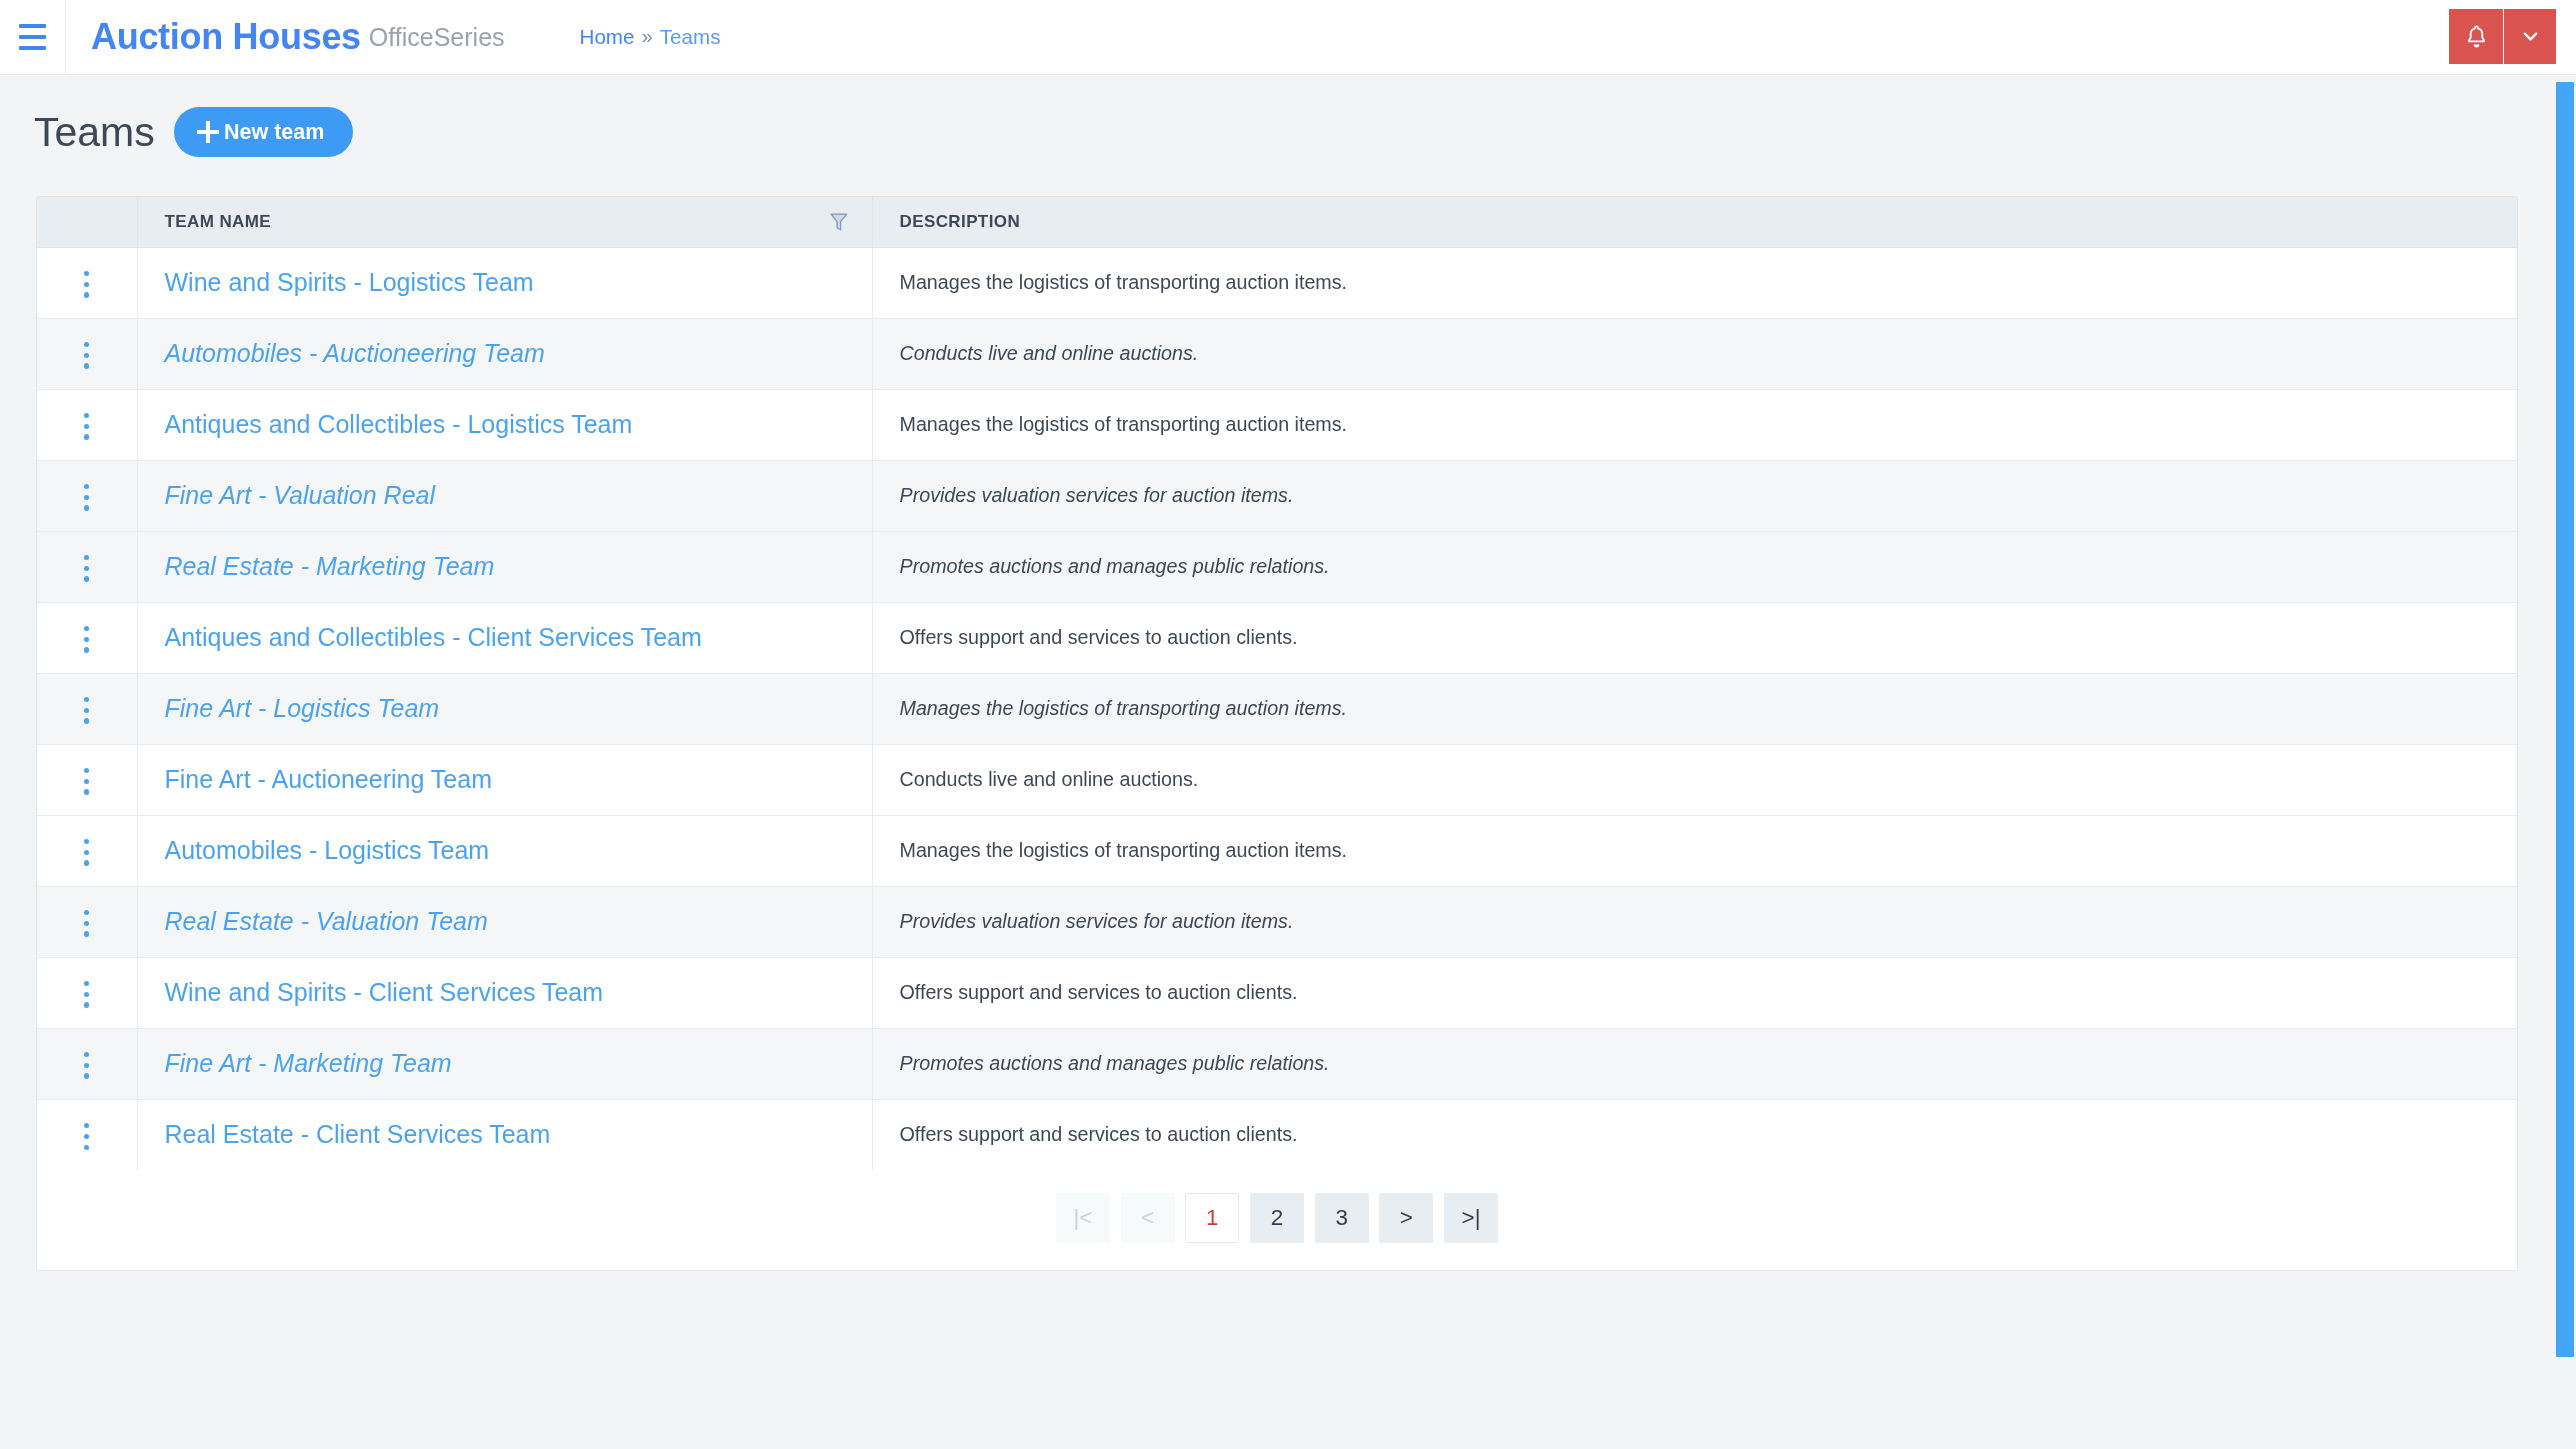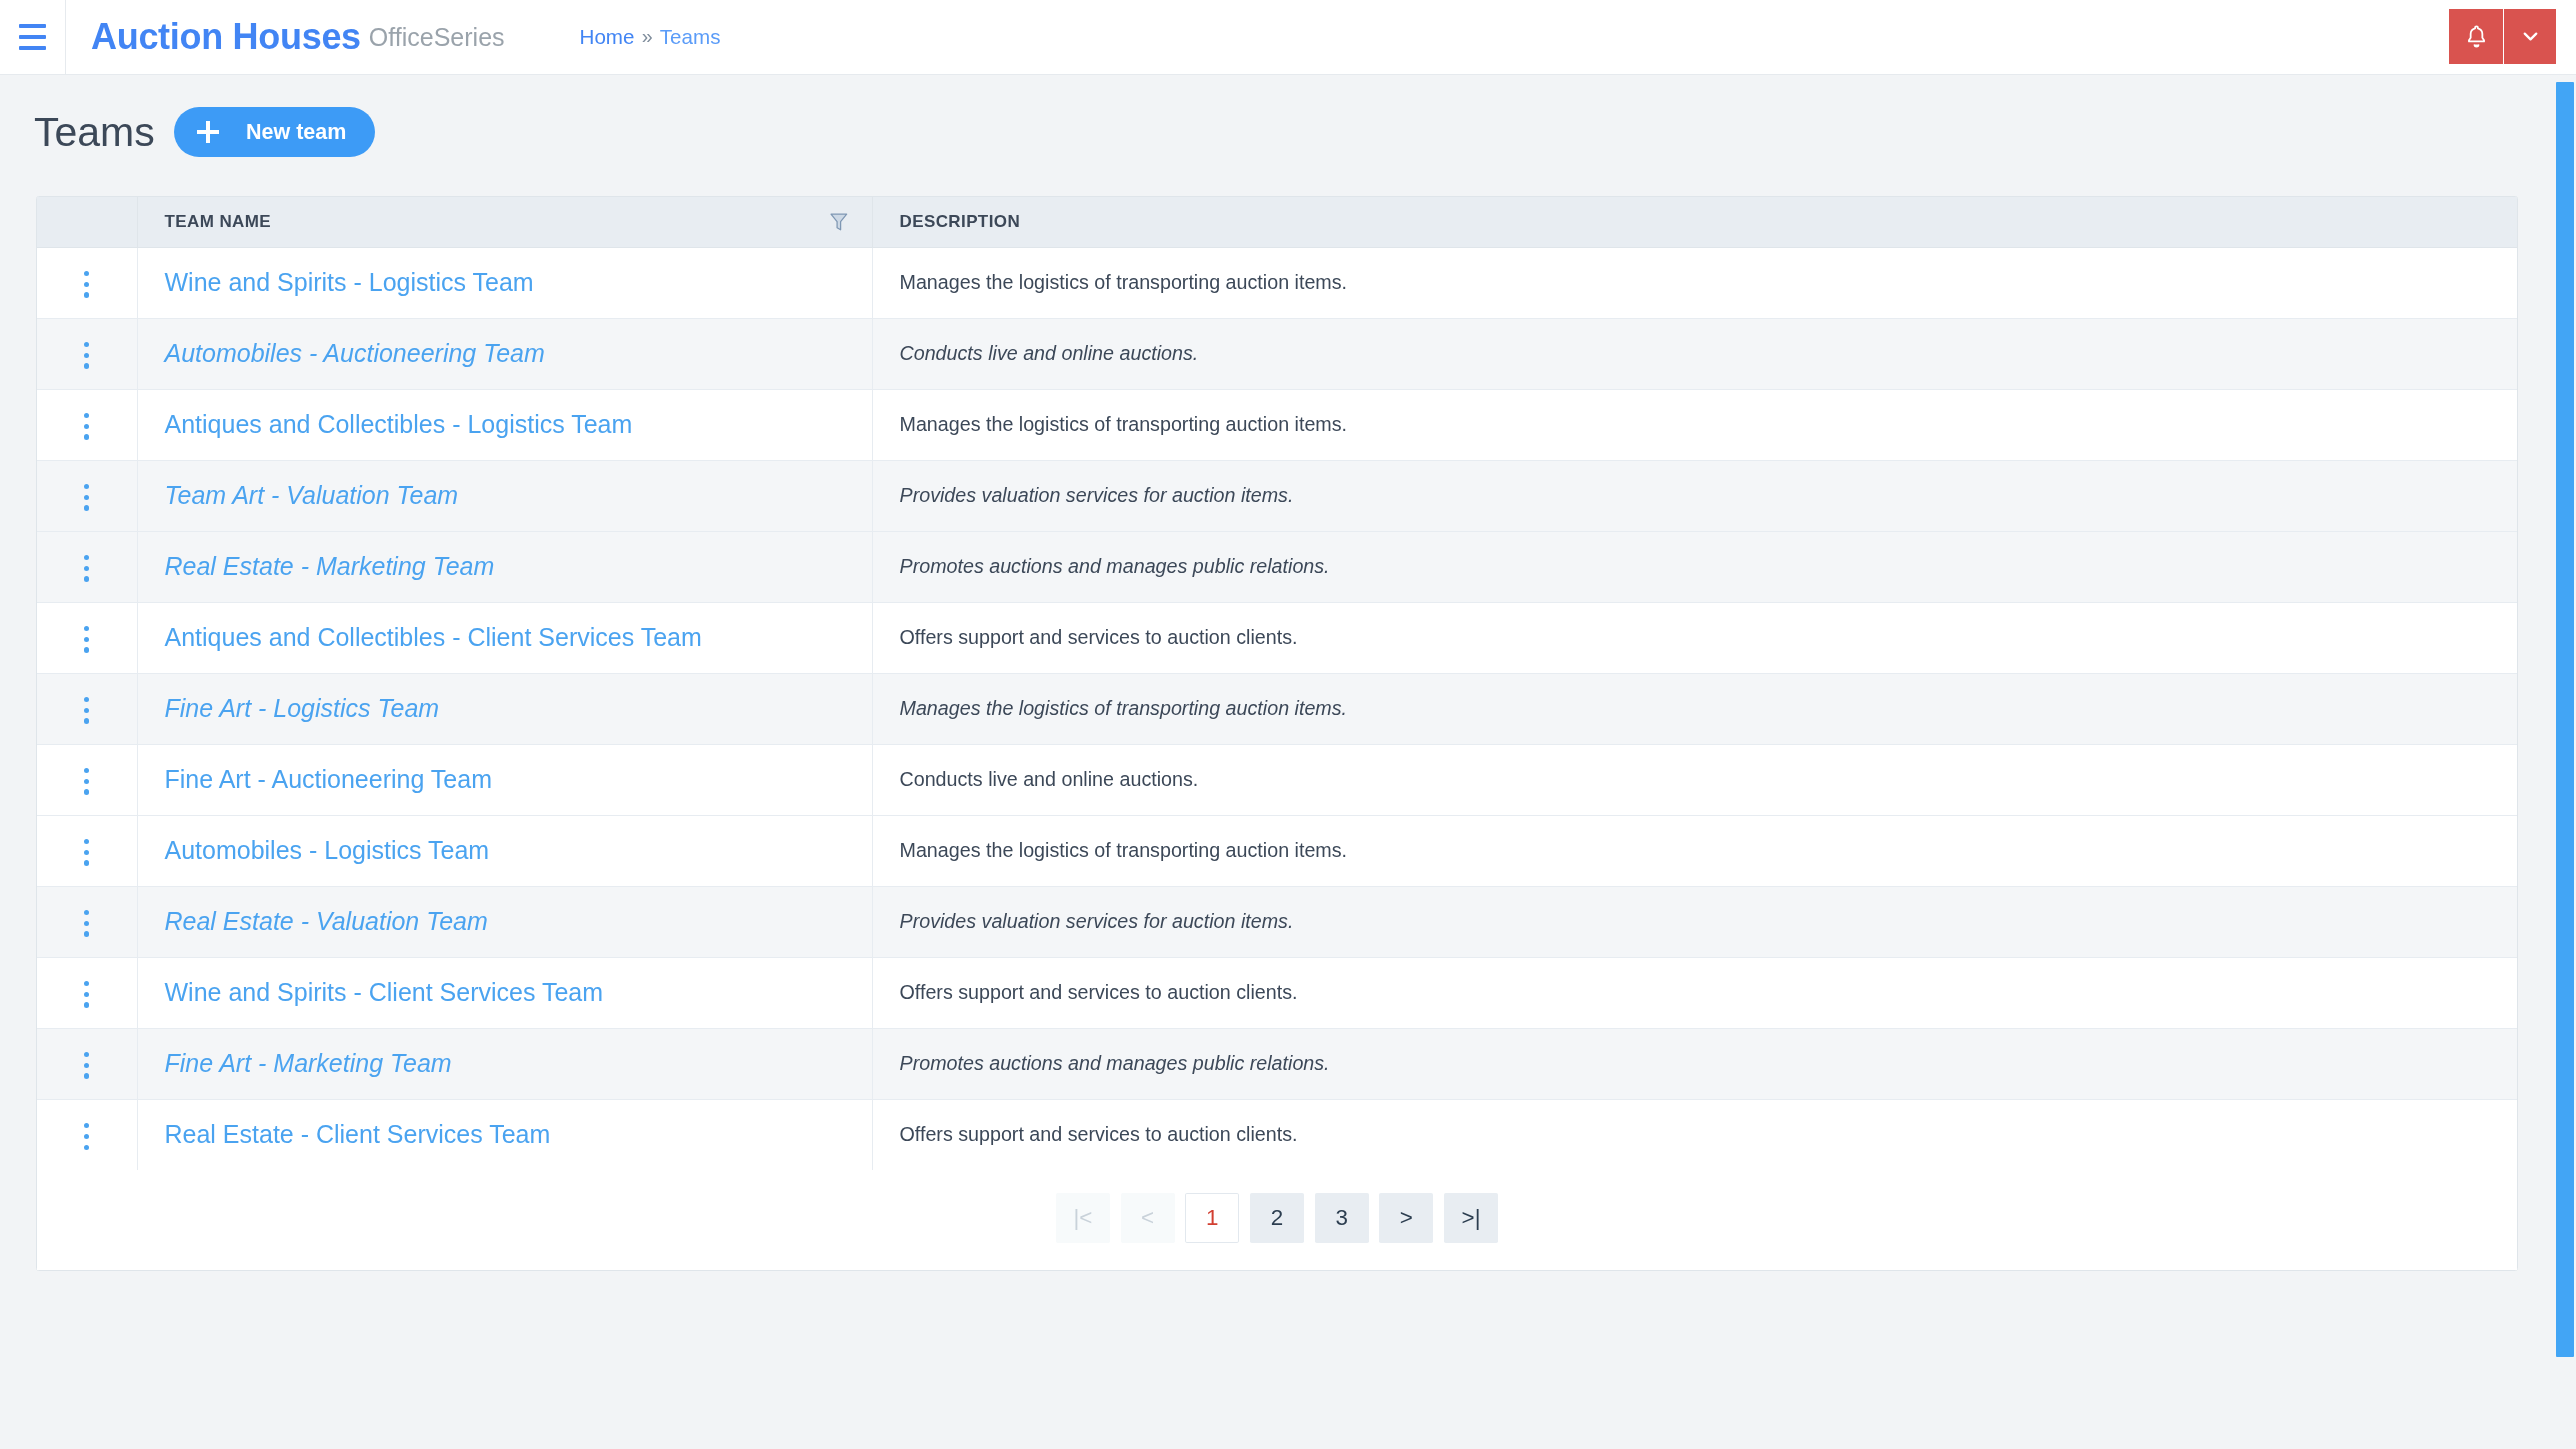--- a/index.html
+++ b/index.html
@@ -92,21 +92,21 @@
     padding: 32px 0 23px 34px;
   }
   .page-title {
     font-size: 41px;
     color: #3c4858;
     font-weight: normal;
   }
   .new-btn {
     display: inline-flex;
     align-items: center;
-    gap: 27px;
+    gap: 5px;
     background: #3d9bf6;
     color: #ffffff;
     border: none;
     border-radius: 36px;
     padding: 12.5px 29px 12.5px 23px;
     font-size: 21.5px;
     font-weight: bold;
     font-family: "Liberation Sans", sans-serif;
     cursor: pointer;
   }
@@ -344,21 +344,21 @@
             </span></td>
           <td class="td-name"><a class="team-link">Antiques and Collectibles - Logistics Team</a></td>
           <td class="td-desc">Manages the logistics of transporting auction items.</td>
         </tr>
         <tr class="even">
           <td class="td-menu"><span class="kebab">
               <i></i>
               <i></i>
               <i></i>
             </span></td>
-          <td class="td-name"><a class="team-link">Team Art - Valuation Team</a></td>
+          <td class="td-name"><a class="team-link">Fine Art - Valuation Real</a></td>
           <td class="td-desc">Provides valuation services for auction items.</td>
         </tr>
         <tr class="even">
           <td class="td-menu"><span class="kebab">
               <i></i>
               <i></i>
               <i></i>
             </span></td>
           <td class="td-name"><a class="team-link">Real Estate - Marketing Team</a></td>
           <td class="td-desc">Promotes auctions and manages public relations.</td>

